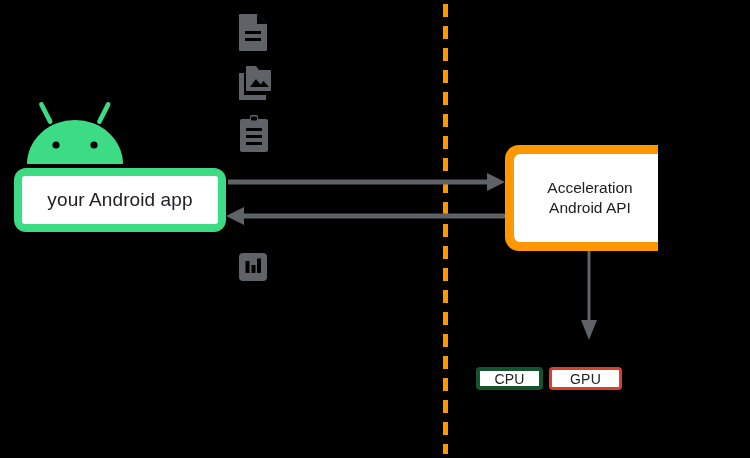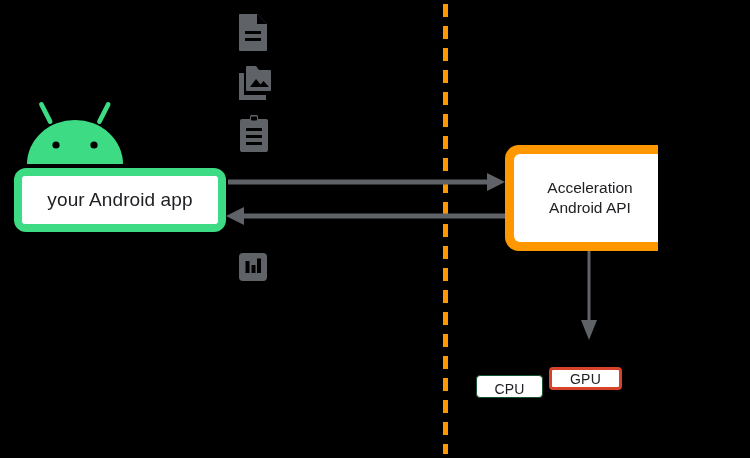--- a/index.html
+++ b/index.html
@@ -132,24 +132,23 @@
     justify-content: center;
     height: 23px;
   }
   .chip-label {
     color: #202124;
     font-size: 14px;
     letter-spacing: 0.2px;
   }
   .chip-cpu {
     left: 476px;
-    top: 375px;
+    top: 367px;
     width: 67px;
-    border: 1px solid #14532d;
-    align-items: flex-end;
+    border: 4px solid #14532d;
   }
   .chip-gpu {
     left: 549px;
     top: 367px;
     width: 73px;
     border: 3px solid #D9422A;
   }
 </style>
 </head>
 <body>

